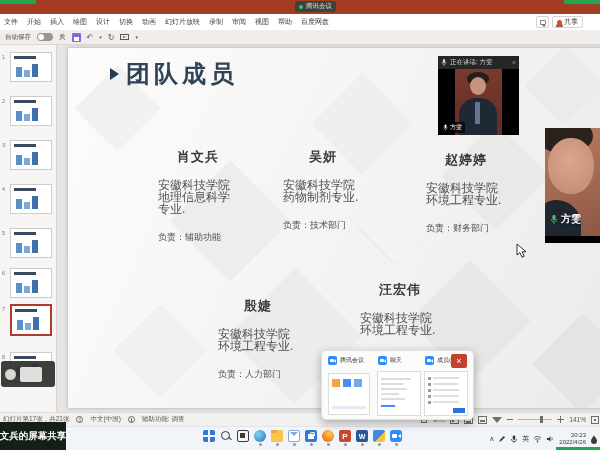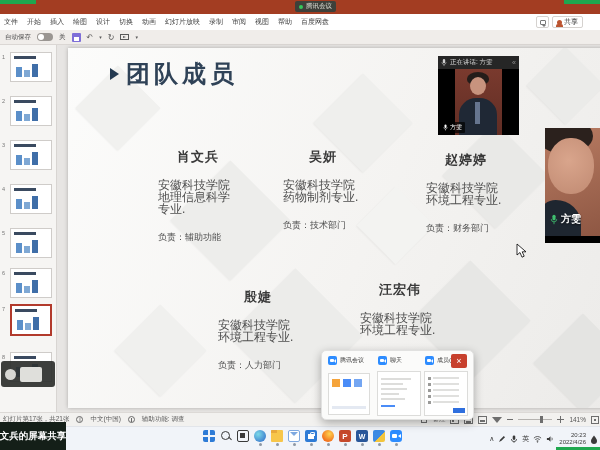--- a/index.html
+++ b/index.html
@@ -76,21 +76,21 @@
 .k5{left:180px;top:240px;width:95px;height:95px;background:#ECECEA}
 .k6{left:360px;top:230px;width:85px;height:85px;background:#E7E7E5}
 .k7{left:60px;top:270px;width:65px;height:65px;background:#F0F0EE}
 .k8{left:470px;top:10px;width:55px;height:55px;background:#EBEBE9}
 .k9{left:300px;top:150px;width:55px;height:55px;background:#F3F3F1}
 .k10{left:480px;top:280px;width:70px;height:70px;background:#E4E4E2}
 .stitle{position:absolute;left:42px;top:10px;display:flex;align-items:center;gap:7px}
 .tri{width:0;height:0;border-left:9px solid #243A51;border-top:6px solid transparent;border-bottom:6px solid transparent}
 .stitle span{font-size:24px;font-weight:bold;color:#2F4257;letter-spacing:4px;white-space:nowrap}
 .member{position:absolute;width:80px}
-.m0{left:90px;top:100px}.m1{left:215px;top:100px}.m2{left:358px;top:103px}.m3{left:150px;top:240px}.m4{left:292px;top:233px}
+.m0{left:90px;top:100px}.m1{left:215px;top:100px}.m2{left:358px;top:103px}.m3{left:150px;top:249px}.m4{left:292px;top:233px}
 .mname{font-size:13px;font-weight:bold;color:#3A3A3A;text-align:center;margin-bottom:13px;letter-spacing:1px}
 .mschool{font-size:12px;color:#4E4E4E;line-height:12px}
 .mduty{font-size:9px;color:#4E4E4E;margin-top:16px;white-space:nowrap}
 
 .vwin{left:438px;top:56px;width:81px;height:79px;background:#0B0B0B;z-index:20}
 .vhead{height:13px;background:#262626;display:flex;align-items:center;gap:3px;padding:0 3px}
 .vhead span.vt{font-size:6.5px;color:#D5D5D5;white-space:nowrap;flex:1}
 .vcollapse{font-size:7px;color:#8F8F8F}
 .vbody{position:relative;height:66px;background:#000;overflow:hidden}
 .portrait{position:absolute;left:17px;top:0;width:47px;height:66px;background:linear-gradient(#7A3A2E,#602D24)}

